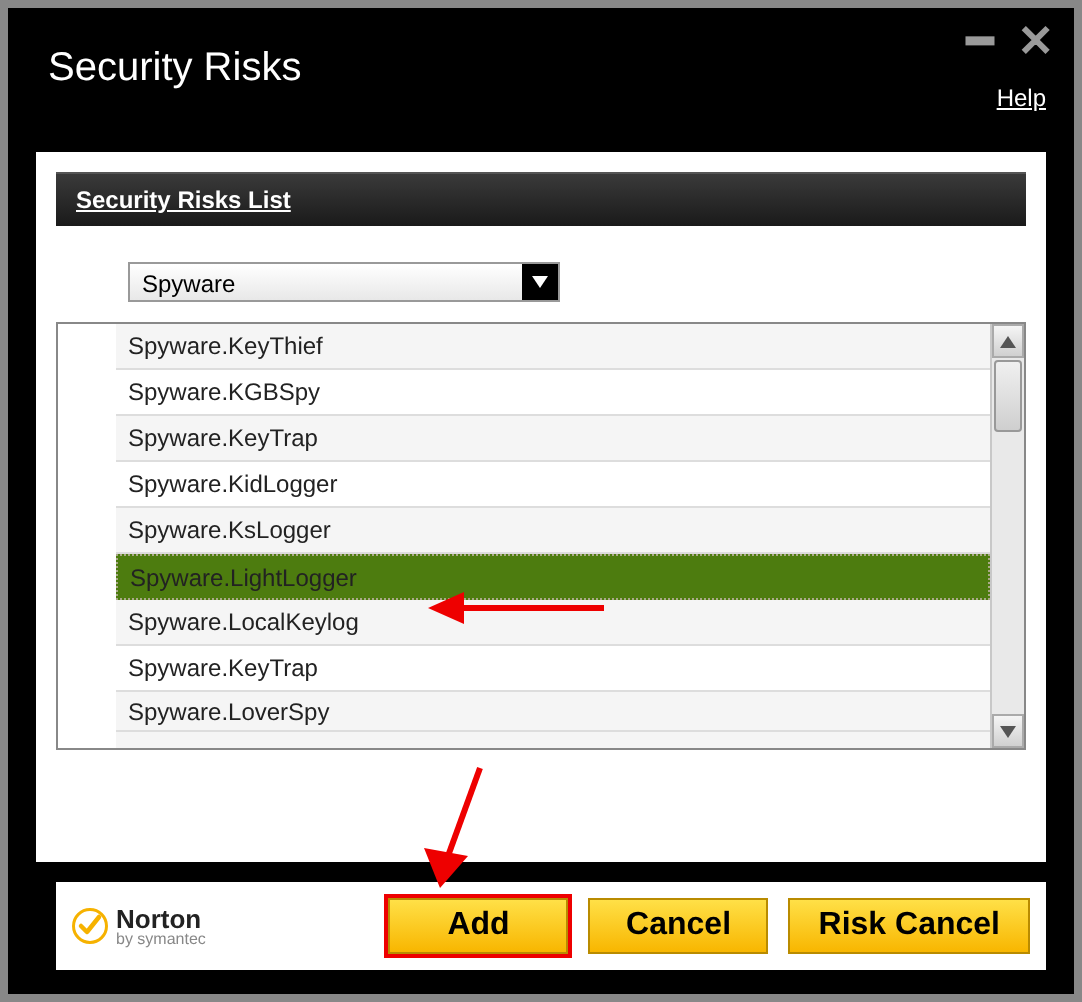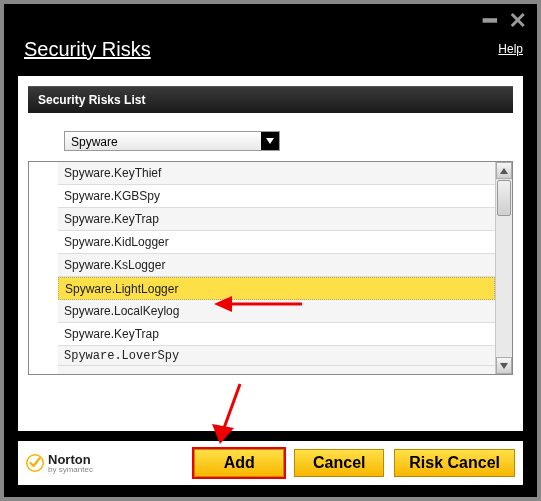--- a/index.html
+++ b/index.html
@@ -23,22 +23,21 @@
   .titlebar {
     height: 56px;
     background: #000;
     color: #fff;
     position: relative;
     padding: 14px 20px 0 20px;
   }
   .titlebar h1 {
     font-size: 20px;
     font-weight: normal;
-    margin-top: 20px;
-    text-decoration: underline;
+    margin-top: 5px;
   }
   .winbtns {
     position: absolute;
     top: 6px;
     right: 10px;
     display: flex;
     gap: 12px;
     align-items: center;
   }
   .winbtn {
@@ -66,20 +65,21 @@
     background: #fff;
   }
   .panel-header {
     background: linear-gradient(#3a3a3a, #1a1a1a);
     color: #fff;
     font-weight: bold;
     font-size: 12px;
     padding: 6px 10px;
     border-top: 1px solid #555;
     margin: 10px 10px 0 10px;
+    text-decoration: underline;
   }
   .controls {
     padding: 18px 10px 10px 10px;
   }
   .combo {
     display: inline-flex;
     align-items: stretch;
     height: 20px;
     border: 1px solid #999;
     background: linear-gradient(#fff, #e8e8e8);
@@ -119,28 +119,27 @@
     padding: 0 6px;
     border-bottom: 1px solid #ddd;
     font-size: 12px;
     background: #f5f5f5;
     color: #222;
   }
   .list-items .row:nth-child(even) {
     background: #fff;
   }
   .list-items .row.selected {
-    background: #fde047;
+    background: #4d7c0f;
     border: 1px dotted #aa8;
   }
   .list-items .row.last {
     height: 20px;
     line-height: 20px;
     overflow: hidden;
-    font-family: Liberation Mono, monospace;
   }
   .scrollbar {
     width: 17px;
     background: #e9e9e9;
     border-left: 1px solid #c8c8c8;
     position: relative;
   }
   .sb-btn {
     position: absolute;
     left: 0; right: 0;
@@ -157,21 +156,21 @@
     position: absolute;
     left: 1px; right: 1px;
     top: 18px;
     height: 36px;
     background: linear-gradient(#f0f0f0,#cfcfcf);
     border: 1px solid #999;
     border-radius: 2px;
   }
   .footer {
     position: absolute;
-    left: 14px; right: 14px; bottom: 12px;
+    left: 24px; right: 14px; bottom: 12px;
     height: 44px;
     background: #fff;
     display: flex;
     align-items: center;
     padding: 0 8px;
   }
   .brand {
     display: flex;
     align-items: center;
     gap: 4px;

